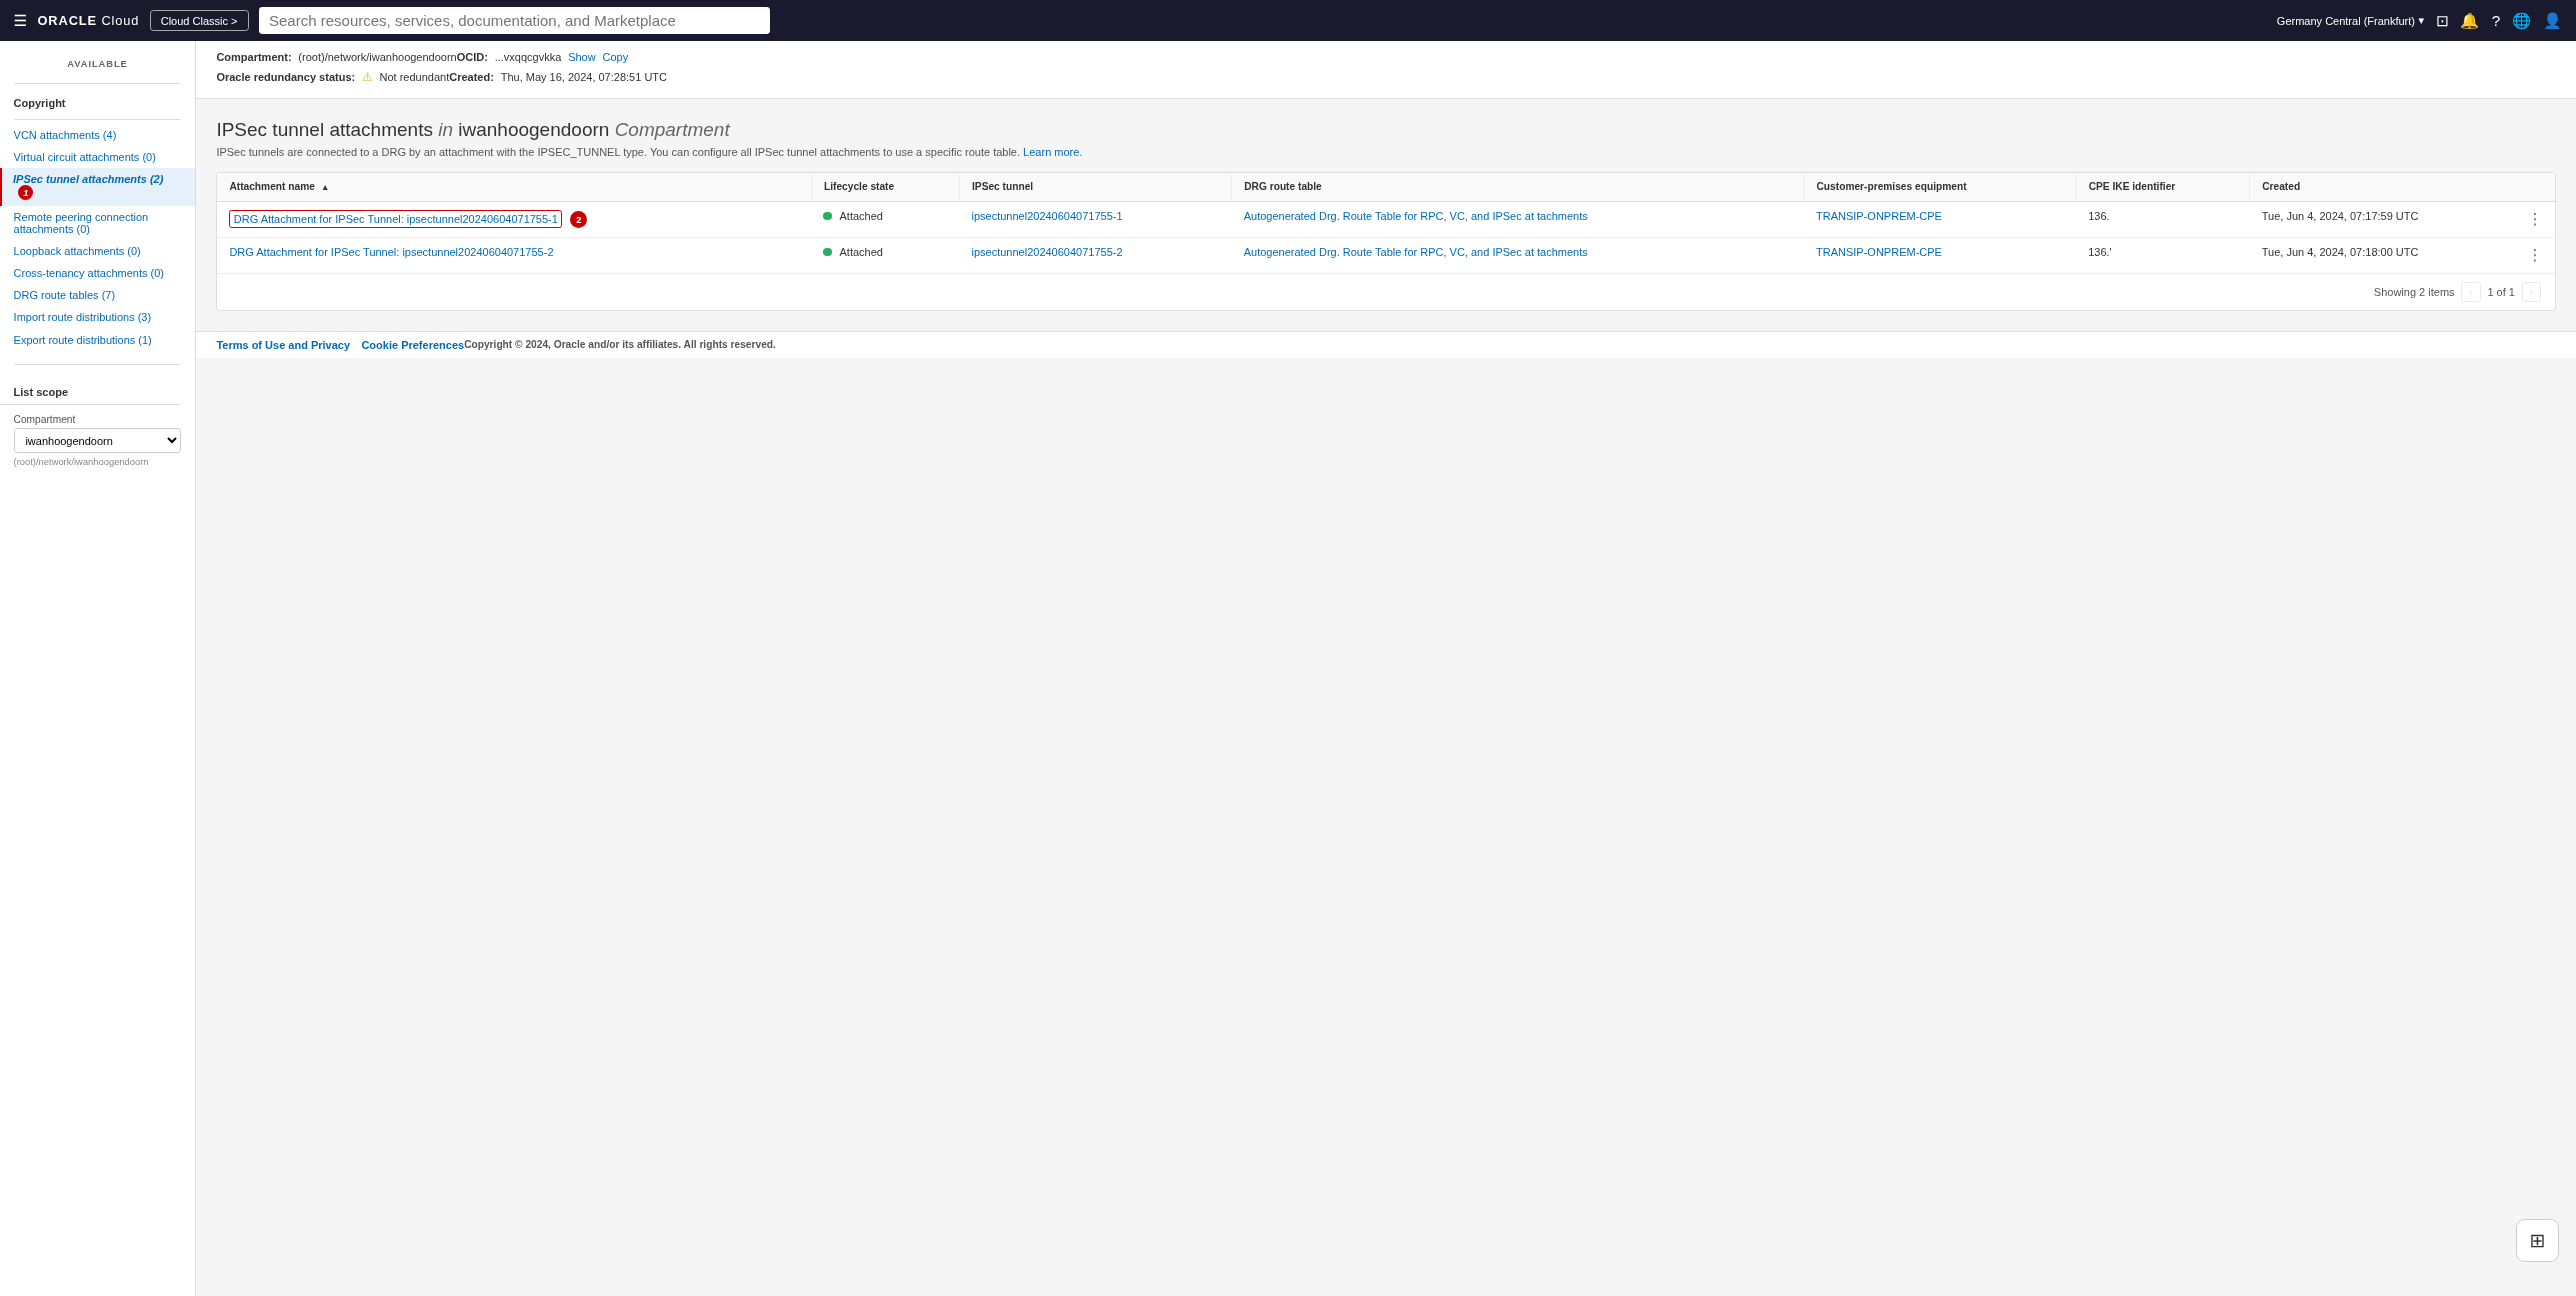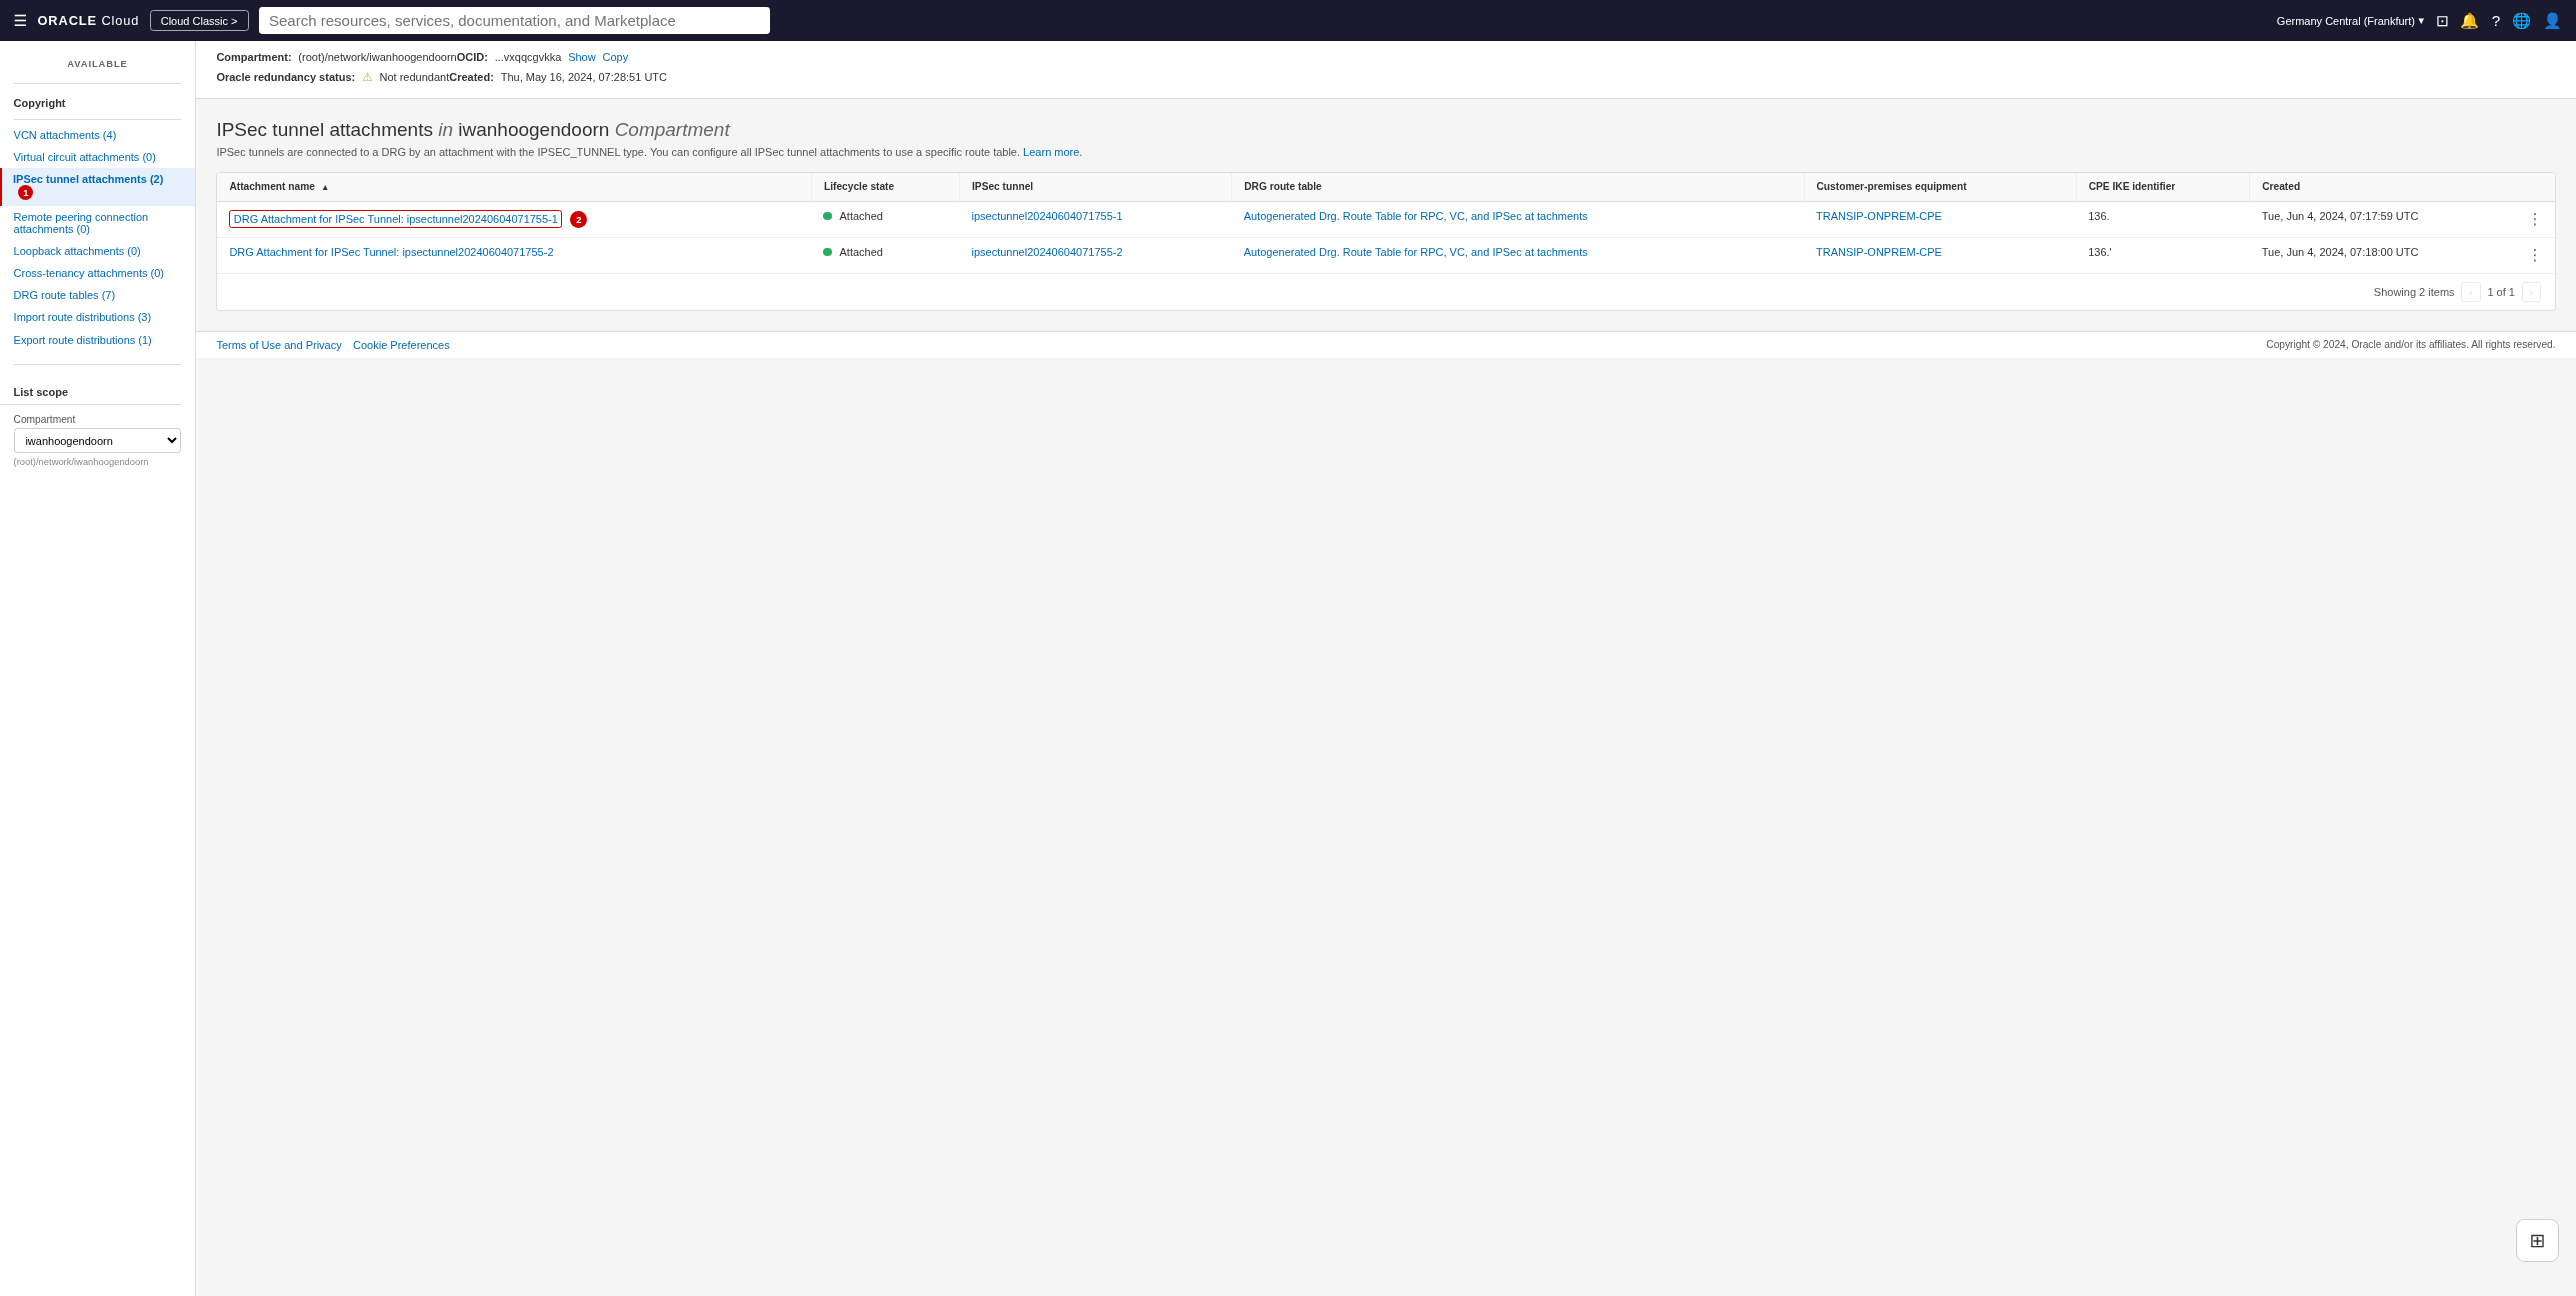--- a/index.html
+++ b/index.html
@@ -76,20 +76,21 @@
       display: block;
       text-decoration: none;
     }
     .sidebar-item.active {
       background: #e6f0fa;
       border-left: 2.6px solid #d00000;
       color: #006bb5;
       font-weight: 600;
       padding-left: 11px;
       position: relative;
+      font-style: italic;
     }
     .badge-red {
       background: #cc0000;
       color: #fff;
       border-radius: 50%;
       width: 15.3px;
       height: 15.3px;
       font-size: 9.4px;
       font-weight: 700;
       display: inline-flex;
@@ -229,23 +230,24 @@
       cursor: pointer;
       font-size: 19px;
     }
 
     
     .footer {
       background: #fff;
       border-top: 0.9px solid #ddd;
       padding: 6.8px 20.4px;
       display: flex;
-      justify-content: space-between;
+      justify-content: flex-start;
       font-size: 10.2px;
       color: #555;
+      font-weight: bold;
     }
     .footer a { color: #006bb5; text-decoration: none; }
   </style>
 </head>
 <body>
 
 <nav class="topnav">
   <span class="topnav-hamburger">☰</span>
   <span class="topnav-logo">
     <strong>ORACLE</strong> Cloud

